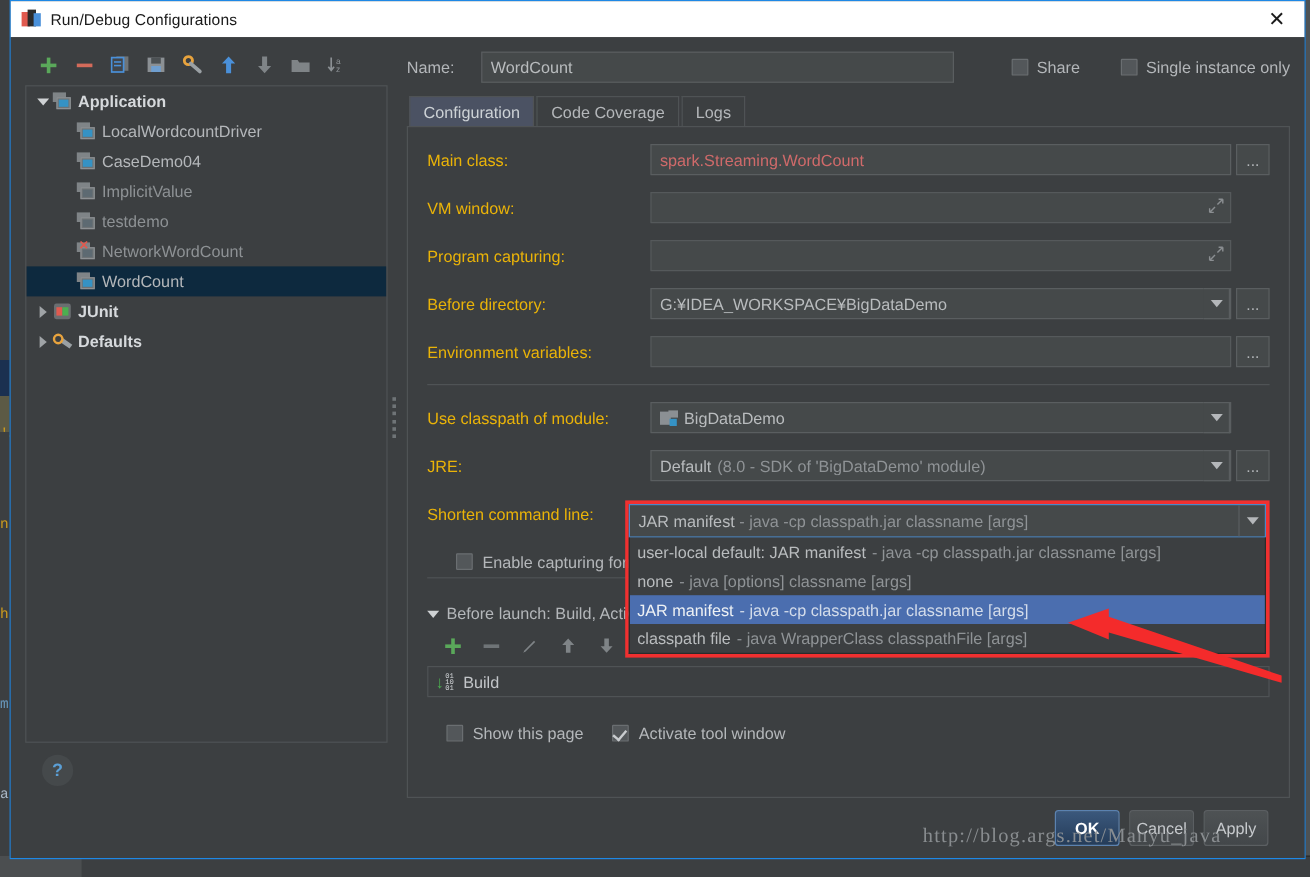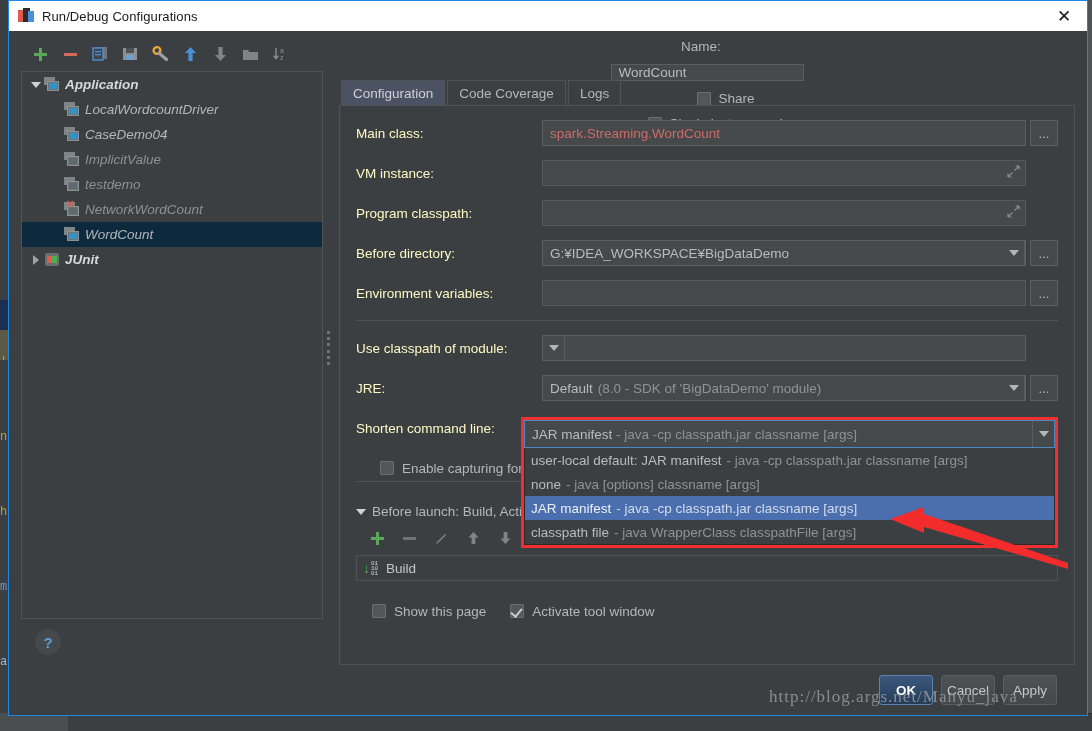--- a/index.html
+++ b/index.html
@@ -108,21 +108,20 @@
     display: flex; align-items: center; justify-content: center;
     cursor: pointer;
   }
   .tbtn svg { display: block; }
   #tree-box {
     flex: 1; min-height: 0;
     background: #3c3f41;
     border: 1px solid #4f5355;
     margin-top: 2px;
     overflow: hidden;
-    font-style: italic;
   }
   .tree-row {
     height: 25px; display: flex; align-items: center;
     font-size: 13.5px; color: #b4b7ba;
     padding-left: 6px; cursor: pointer;
     white-space: nowrap;
   }
   .tree-row.selected { background: #0d293e; }
   .tree-row.bold { color: #d6d9dc; font-weight: bold; }
   .tree-row.dim { color: #8d9194; }
@@ -174,21 +173,20 @@
 
   
   #right-pane {
     flex: 1; min-width: 0; display: flex; flex-direction: column;
     padding: 8px 12px 0 6px;
     position: relative;
   }
   #name-row {
     height: 34px; display: flex; align-items: center; gap: 10px;
     margin-bottom: 6px;
-    flex-direction: column;
   }
   #name-label { font-size: 13.5px; color: #b4b7ba; width: 52px; }
   #name-input {
     flex: 1; height: 26px; background: #45494a;
     border: 1px solid #5a5e60; color: #b9bcbe;
     font-family: "Liberation Sans", sans-serif; font-size: 13.5px;
     padding: 0 7px; outline: none;
   }
   .top-check {
     display: flex; align-items: center; gap: 7px;
@@ -218,21 +216,21 @@
   .tab.active { background: #4b5263; color: #cdd2d6; }
 
   #panel {
     border: 1px solid #4f5355; flex: 1; min-height: 0;
     padding: 12px 16px 0 16px;
     display: flex; flex-direction: column;
     position: relative;
   }
 
   .frow { display: flex; align-items: center; height: 30px; margin-bottom: 10px; }
-  .flabel { font-size: 13.5px; color: #fef9c3; width: 186px; flex: 0 0 186px; }
+  .flabel { font-size: 13.5px; color: #eab308; width: 186px; flex: 0 0 186px; }
   .fctl { flex: 1; display: flex; align-items: center; min-width: 0; }
   .finput {
     flex: 1; height: 26px; min-width: 0;
     background: #45494a; border: 1px solid #5a5e60;
     color: #b9bcbe; font-size: 13.5px; padding: 0 7px;
     display: flex; align-items: center; overflow: hidden; white-space: nowrap;
   }
   .finput.error-text { color: #cf6a6a; }
   .finput.flat { background: #45494a; border: 1px solid #55595b; }
   .ibtn {
@@ -548,20 +546,28 @@
             </div>
             <div class="tree-row bold" style="padding-left: 6px; align-items: center;">
               <span class="tw collapsed"></span>
               <span class="ticon ticon-junit">
                 <span class="ring"></span>
                 <span class="l"></span>
                 <span class="r"></span>
               </span>
               <span>JUnit</span>
             </div>
+            <div class="tree-row bold" style="padding-left: 6px;">
+              <span class="tw collapsed"></span>
+              <span class="ticon ticon-def">
+                <span class="tail"></span>
+                <span class="head"></span>
+              </span>
+              <span>Defaults</span>
+            </div>
           </div>
 
         <div id="help-row">
           <div id="help-btn">?</div>
         </div>
       </div>
 
       <div id="splitter">
         <div class="dots">
             <i></i>
@@ -598,36 +604,36 @@
 
           <div class="frow">
             <div class="flabel">Main class:</div>
             <div class="fctl">
               <div class="finput error-text">spark.Streaming.WordCount</div>
               <div class="ibtn">...</div>
             </div>
           </div>
 
           <div class="frow">
-            <div class="flabel">VM instance:</div>
+            <div class="flabel">VM window:</div>
             <div class="fctl">
               <div class="finput flat" style="position:relative">
                 <span></span>
                 <span class="expand-ico">
                   <svg width="13" height="13" viewBox="0 0 13 13">
                       <path d="M12 1 L7.5 5.5 M12 1 L12 4.5 M12 1 L8.5 1 M1 12 L5.5 7.5 M1 12 L1 8.5 M1 12 L4.5 12" stroke="#8a8e91" stroke-width="1.2" fill="none"></path>
                     </svg>
                 </span>
               </div>
               <div style="width:32px;flex:0 0 32px"></div>
             </div>
           </div>
 
           <div class="frow">
-            <div class="flabel">Program classpath:</div>
+            <div class="flabel">Program capturing:</div>
             <div class="fctl">
               <div class="finput flat" style="position:relative">
                 <span></span>
                 <span class="expand-ico">
                   <svg width="13" height="13" viewBox="0 0 13 13">
                       <path d="M12 1 L7.5 5.5 M12 1 L12 4.5 M12 1 L8.5 1 M1 12 L5.5 7.5 M1 12 L1 8.5 M1 12 L4.5 12" stroke="#8a8e91" stroke-width="1.2" fill="none"></path>
                     </svg>
                 </span>
               </div>
               <div style="width:32px;flex:0 0 32px"></div>
@@ -654,20 +660,28 @@
               <div class="ibtn">...</div>
             </div>
           </div>
 
           <div id="fields-sep"></div>
 
           <div class="frow">
             <div class="flabel">Use classpath of module:</div>
             <div class="fctl">
               <div class="combo">
+                <div class="txt">
+                  <span class="mod-icon">
+                      <span class="a"></span>
+                      <span class="b"></span>
+                      <span class="c"></span>
+                    </span>
+                  <span>BigDataDemo</span>
+                </div>
                 <div class="arrow-btn"></div>
               </div>
               <div style="width:32px;flex:0 0 32px"></div>
             </div>
           </div>
 
           <div class="frow">
             <div class="flabel">JRE:</div>
             <div class="fctl">
               <div class="combo">

